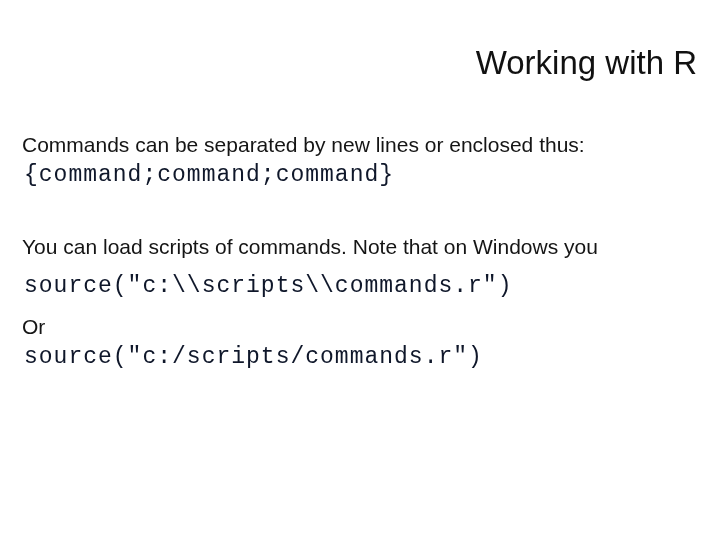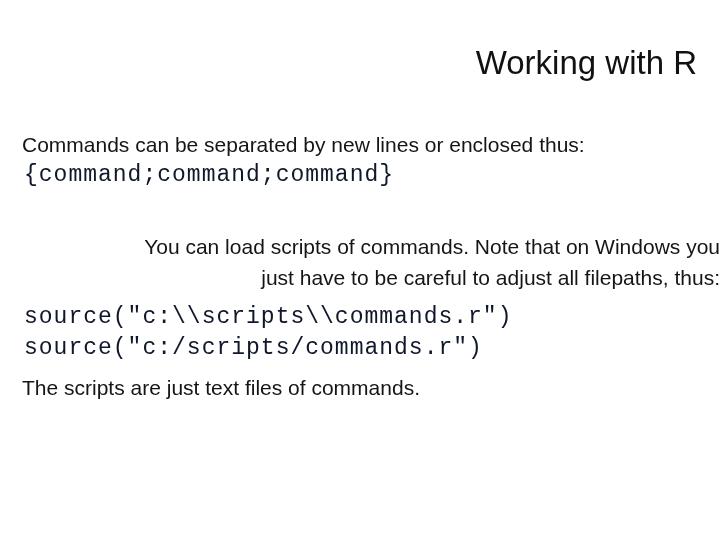--- a/index.html
+++ b/index.html
@@ -19,63 +19,64 @@
   .slide-title {
     margin: 43px 23px 0 0;
     text-align: right;
     font-size: 33px;
     line-height: 40px;
     font-weight: 400;
     color: #111111;
   }
   .slide-body {
     padding-left: 22px;
+    padding-right: 20px;
   }
   .slide-body p {
     margin: 0;
   }
   .text-line {
     font-size: 21px;
     line-height: 31px;
     font-weight: 400;
   }
   .code-line {
     font-family: "Liberation Mono", "DejaVu Sans Mono", monospace;
     font-size: 23px;
     line-height: 31px;
     letter-spacing: 1px;
     padding-left: 2px;
     color: #0f172a;
   }
   .mt-p0 { margin-top: 46px !important; }
   .mt-p1 { margin-top: 0 !important; }
   .mt-p2 { margin-top: 46px !important; }
-  .mt-p3 { margin-top: 40px !important; text-align: right; }
+  .mt-p3 { margin-top: 40px !important; }
   .mt-p4 { margin-top: 9px !important; }
   .mt-p5 { margin-top: 9px !important; }
   .mt-p6 { margin-top: 0 !important; }
   .mt-p7 { margin-top: 8px !important; }
 </style>
 </head>
 <body>
 
 <div class="slide">
 
   <h1 class="slide-title">Working with R</h1>
 
   <div class="slide-body">
 
     <p class="text-line mt-p0">Commands can be separated by new lines or enclosed thus:</p>
 
     <p class="code-line mt-p1">{command;command;command}</p>
 
 
-    <p class="text-line mt-p3"><span>You can load scripts of commands. Note that on Windows you</span><br><span>just have to be careful to adjust all filepaths, thus:</span></p>
+    <p class="text-line mt-p3"><span>You can load scripts of commands. Note that on Windows you</span><br></p>
 
     <p class="code-line mt-p4">source("c:\\scripts\\commands.r")</p>
 
+    <p class="text-line mt-p5">Or</p>
 
     <p class="code-line mt-p6">source("c:/scripts/commands.r")</p>
 
-    <p class="text-line mt-p7">The scripts are just text files of commands.</p>
 
   </div>
 </div>
 
 </body></html>

